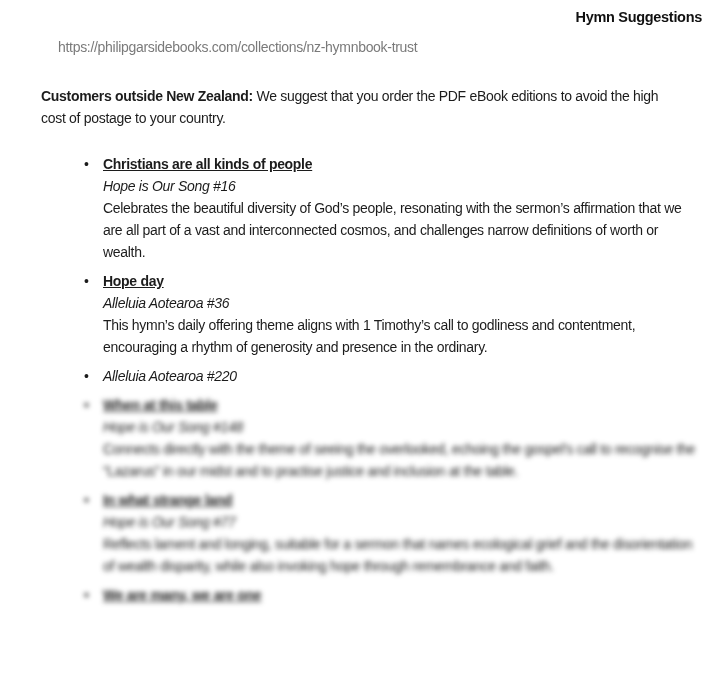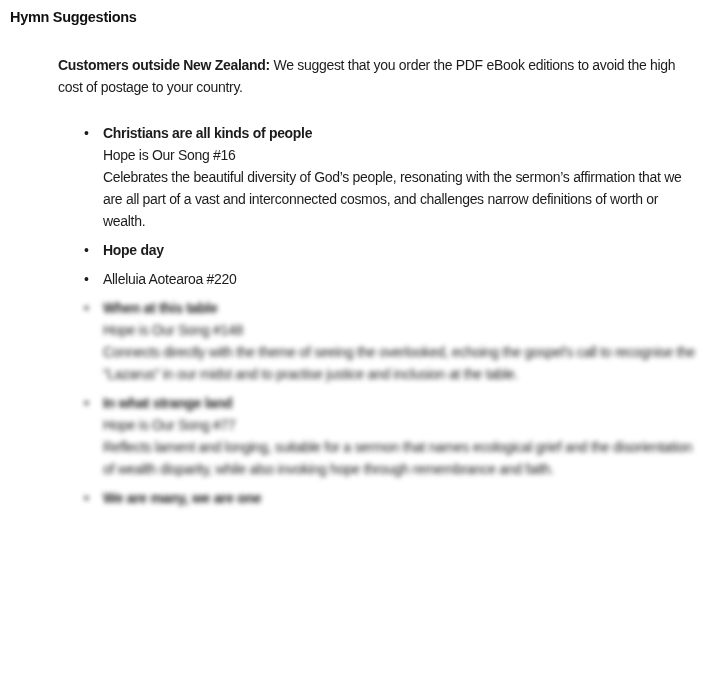--- a/index.html
+++ b/index.html
@@ -20,82 +20,86 @@
     font-size: 14px;
     letter-spacing: -0.3px;
     line-height: 22px;
   }
   .doc-title {
     margin: 0;
     font-size: 14.5px;
     font-weight: bold;
     line-height: 20px;
     color: #111111;
+    text-align: right;
   }
   .intro {
     margin: 9px 0 0 48px;
   }
   .intro-line { display: block; }
   .url-line {
     display: block;
     color: #7a7a7a;
     text-decoration: none;
   }
   .notice {
-    margin: 27px 0 0 48px;
+    margin: 27px 0 0 31px;
     width: 644px;
   }
   .notice-bold { font-weight: bold; }
   .hymn-list {
     list-style: none;
     margin: 24px 0 0 0;
     padding: 0;
   }
   .hymn-item {
     position: relative;
     padding-left: 93px;
     width: 599px;
     margin: 0 0 7px 0;
   }
   .hymn-item .bullet {
     position: absolute;
     left: 74px;
     top: 0;
     font-size: 14px;
   }
-  .hymn-title { font-weight: bold; }
-  .hymn-source { }
+  .hymn-title { font-weight: bold; text-decoration: underline; }
+  .hymn-source { font-style: italic; }
   .hymn-desc { font-style: normal; }
   .blurred { filter: blur(2.6px); }
 </style>
 </head>
 <body>
 
 <div class="doc">
 
   <h1 class="doc-title">Hymn Suggestions</h1>
 
   <p class="intro">
+    <span class="url-line">https://philipgarsidebooks.com/collections/nz-hymnbook-trust</span>
   </p>
 
   <p class="notice">
     <span class="notice-bold">Customers outside New Zealand:</span><span> We suggest that you order the PDF eBook editions to avoid the high cost of postage to your country.</span>
   </p>
 
   <ul class="hymn-list" id="hymn-list">
   <li class="hymn-item">
     <span class="bullet">•</span>
     <div class="hymn-title">Christians are all kinds of people</div>
     <div class="hymn-source">Hope is Our Song #16</div>
     <div class="hymn-desc">Celebrates the beautiful diversity of God’s people, resonating with the sermon’s affirmation that we are all part of a vast and interconnected cosmos, and challenges narrow definitions of worth or wealth.</div>
   </li>
 
   <li class="hymn-item">
     <span class="bullet">•</span>
     <div class="hymn-title">Hope day</div>
+    <div class="hymn-source">Alleluia Aotearoa #36</div>
+    <div class="hymn-desc">This hymn’s daily offering theme aligns with 1 Timothy’s call to godliness and contentment, encouraging a rhythm of generosity and presence in the ordinary.</div>
   </li>
 
   <li class="hymn-item">
     <span class="bullet">•</span>
     <div class="hymn-source">Alleluia Aotearoa #220</div>
   </li>
 
   <li class="hymn-item blurred">
     <span class="bullet">•</span>
     <div class="hymn-title">When at this table</div>

